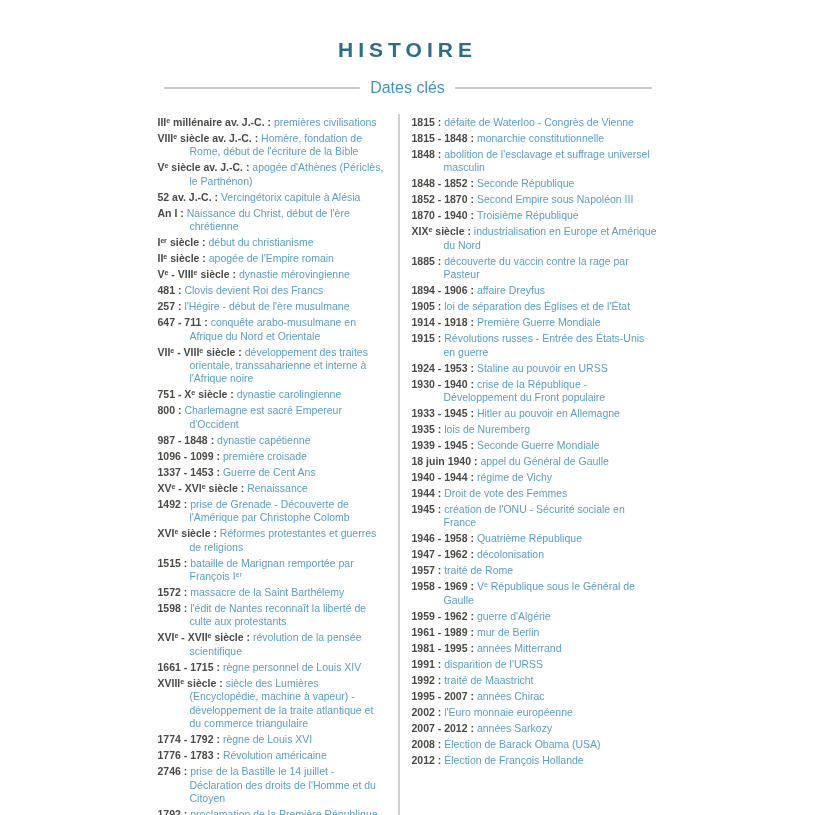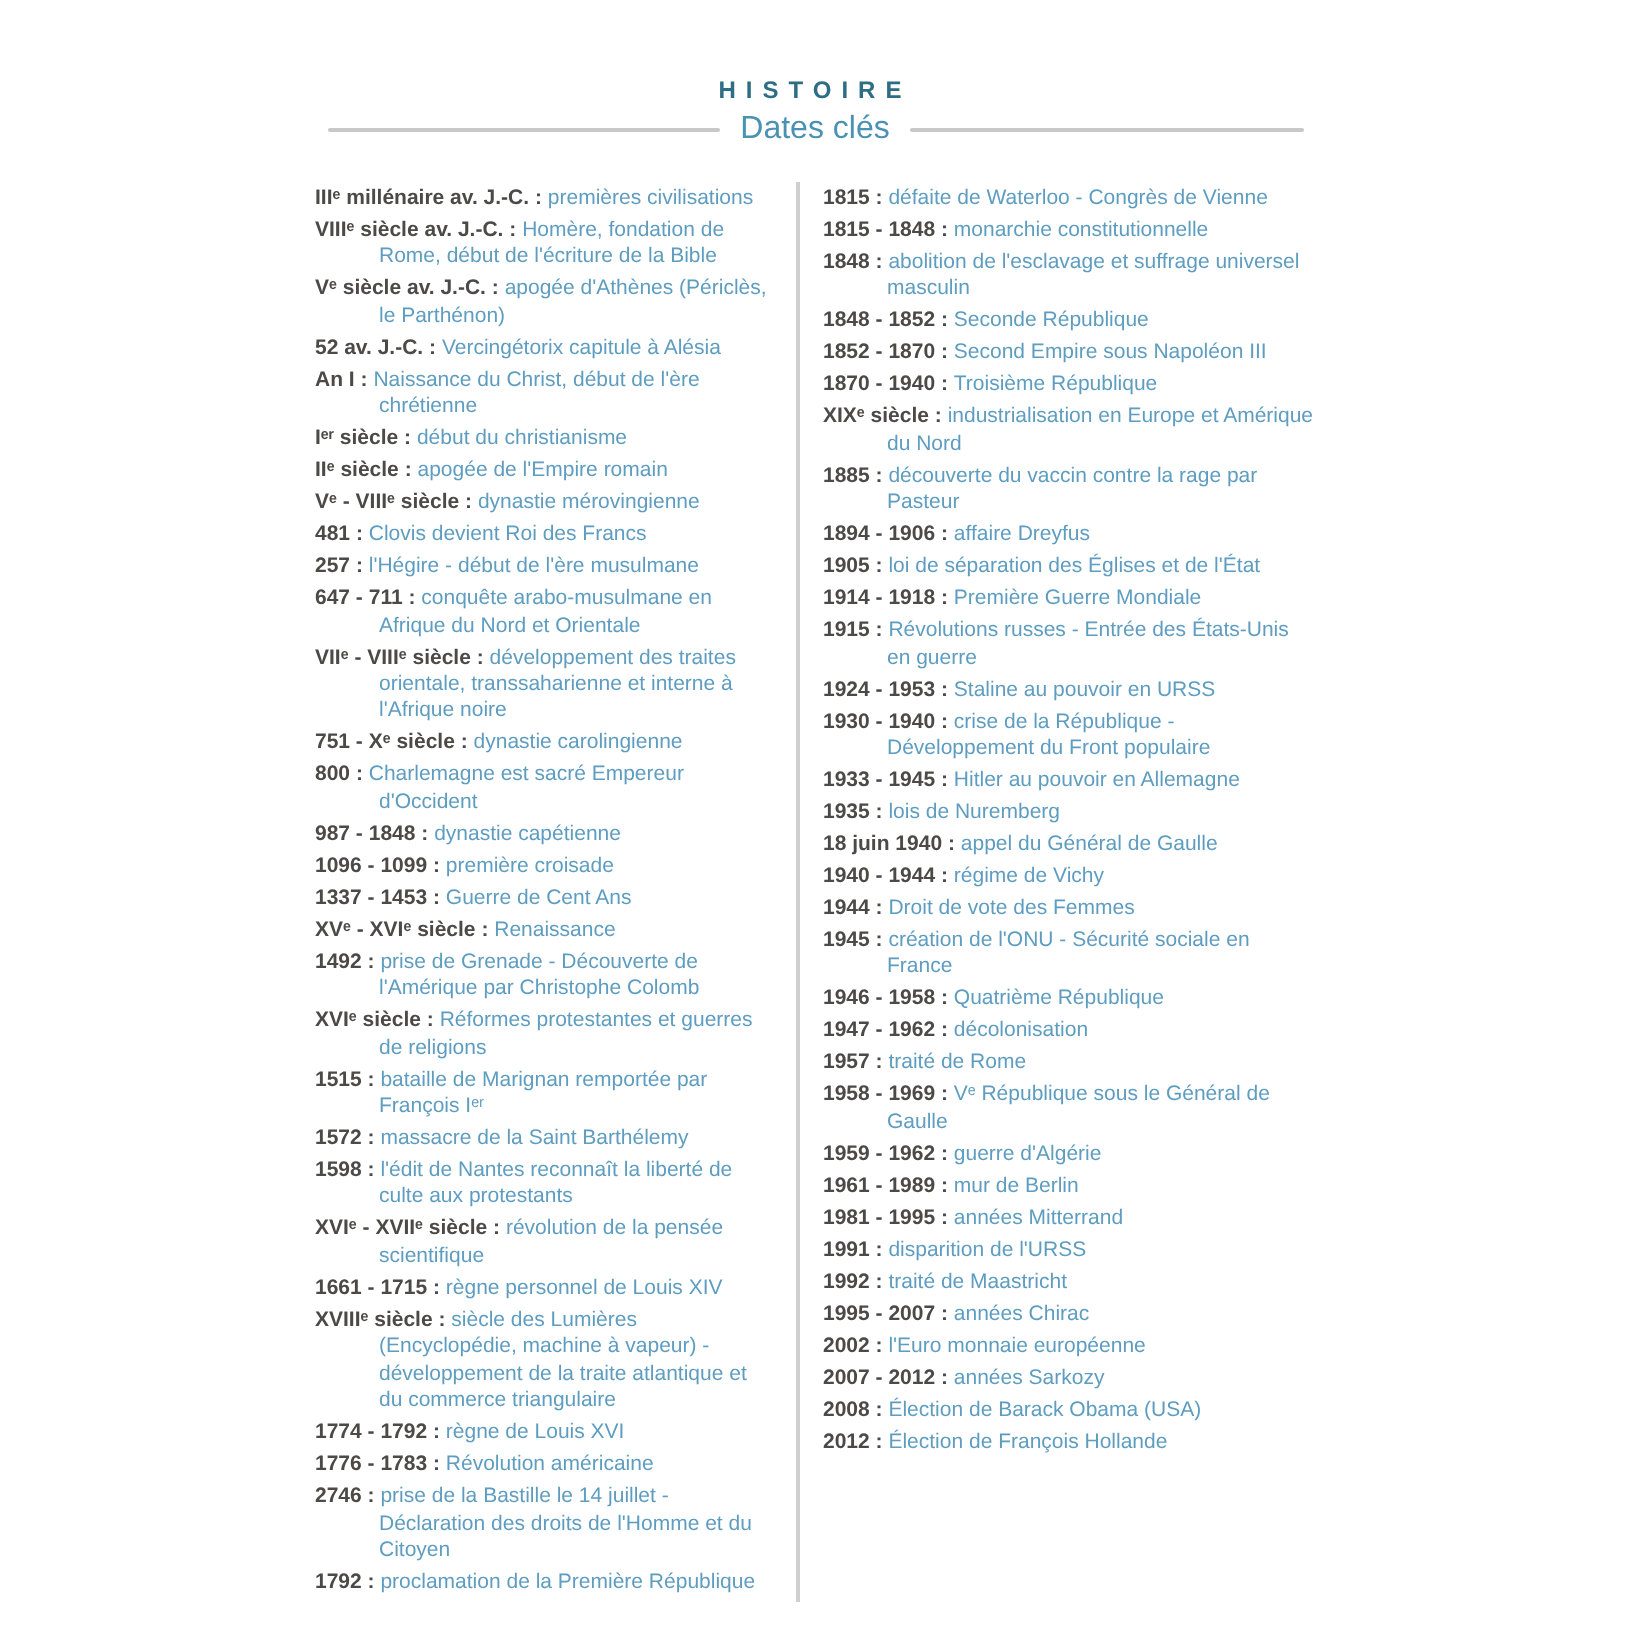--- a/index.html
+++ b/index.html
@@ -16,28 +16,28 @@
   body{
     width:815px;height:815px;
     background:var(--background);
     font-family:"Liberation Sans","DejaVu Sans",sans-serif;
     overflow:hidden;
   }
   .page{position:relative;width:815px;height:815px;}
   .page-title{
     margin-top:38px;
     text-align:center;
-    font-size:12px;
+    font-size:21px;
     font-weight:bold;
     letter-spacing:5px;
     color:var(--title);
   }
   .subtitle-row{
     width:488px;
-    margin:4px auto 0;
+    margin:17px auto 0;
     display:flex;
     align-items:center;
     gap:10px;
   }
   .rule{flex:1;height:2px;background:var(--rule);border-radius:1px;}
   .page-subtitle{
     font-size:16px;
     color:var(--subtitle);
     white-space:nowrap;
   }
@@ -126,20 +126,21 @@
         <div class="entry"><span class="date">XIXᵉ siècle</span><span class="sep"> : </span><span class="text">industrialisation en Europe et Amérique du Nord</span></div>
         <div class="entry"><span class="date">1885</span><span class="sep"> : </span><span class="text">découverte du vaccin contre la rage par Pasteur</span></div>
         <div class="entry"><span class="date">1894 - 1906</span><span class="sep"> : </span><span class="text">affaire Dreyfus</span></div>
         <div class="entry"><span class="date">1905</span><span class="sep"> : </span><span class="text">loi de séparation des Églises et de l'État</span></div>
         <div class="entry"><span class="date">1914 - 1918</span><span class="sep"> : </span><span class="text">Première Guerre Mondiale</span></div>
         <div class="entry"><span class="date">1915</span><span class="sep"> : </span><span class="text">Révolutions russes - Entrée des États-Unis en guerre</span></div>
         <div class="entry"><span class="date">1924 - 1953</span><span class="sep"> : </span><span class="text">Staline au pouvoir en URSS</span></div>
         <div class="entry"><span class="date">1930 - 1940</span><span class="sep"> : </span><span class="text">crise de la République - Développement du Front populaire</span></div>
         <div class="entry"><span class="date">1933 - 1945</span><span class="sep"> : </span><span class="text">Hitler au pouvoir en Allemagne</span></div>
         <div class="entry"><span class="date">1935</span><span class="sep"> : </span><span class="text">lois de Nuremberg</span></div>
+        <div class="entry"><span class="date">1939 - 1945</span><span class="sep"> : </span><span class="text">Seconde Guerre Mondiale</span></div>
         <div class="entry"><span class="date">18 juin 1940</span><span class="sep"> : </span><span class="text">appel du Général de Gaulle</span></div>
         <div class="entry"><span class="date">1940 - 1944</span><span class="sep"> : </span><span class="text">régime de Vichy</span></div>
         <div class="entry"><span class="date">1944</span><span class="sep"> : </span><span class="text">Droit de vote des Femmes</span></div>
         <div class="entry"><span class="date">1945</span><span class="sep"> : </span><span class="text">création de l'ONU - Sécurité sociale en France</span></div>
         <div class="entry"><span class="date">1946 - 1958</span><span class="sep"> : </span><span class="text">Quatrième République</span></div>
         <div class="entry"><span class="date">1947 - 1962</span><span class="sep"> : </span><span class="text">décolonisation</span></div>
         <div class="entry"><span class="date">1957</span><span class="sep"> : </span><span class="text">traité de Rome</span></div>
         <div class="entry"><span class="date">1958 - 1969</span><span class="sep"> : </span><span class="text">Vᵉ République sous le Général de Gaulle</span></div>
         <div class="entry"><span class="date">1959 - 1962</span><span class="sep"> : </span><span class="text">guerre d'Algérie</span></div>
         <div class="entry"><span class="date">1961 - 1989</span><span class="sep"> : </span><span class="text">mur de Berlin</span></div>

